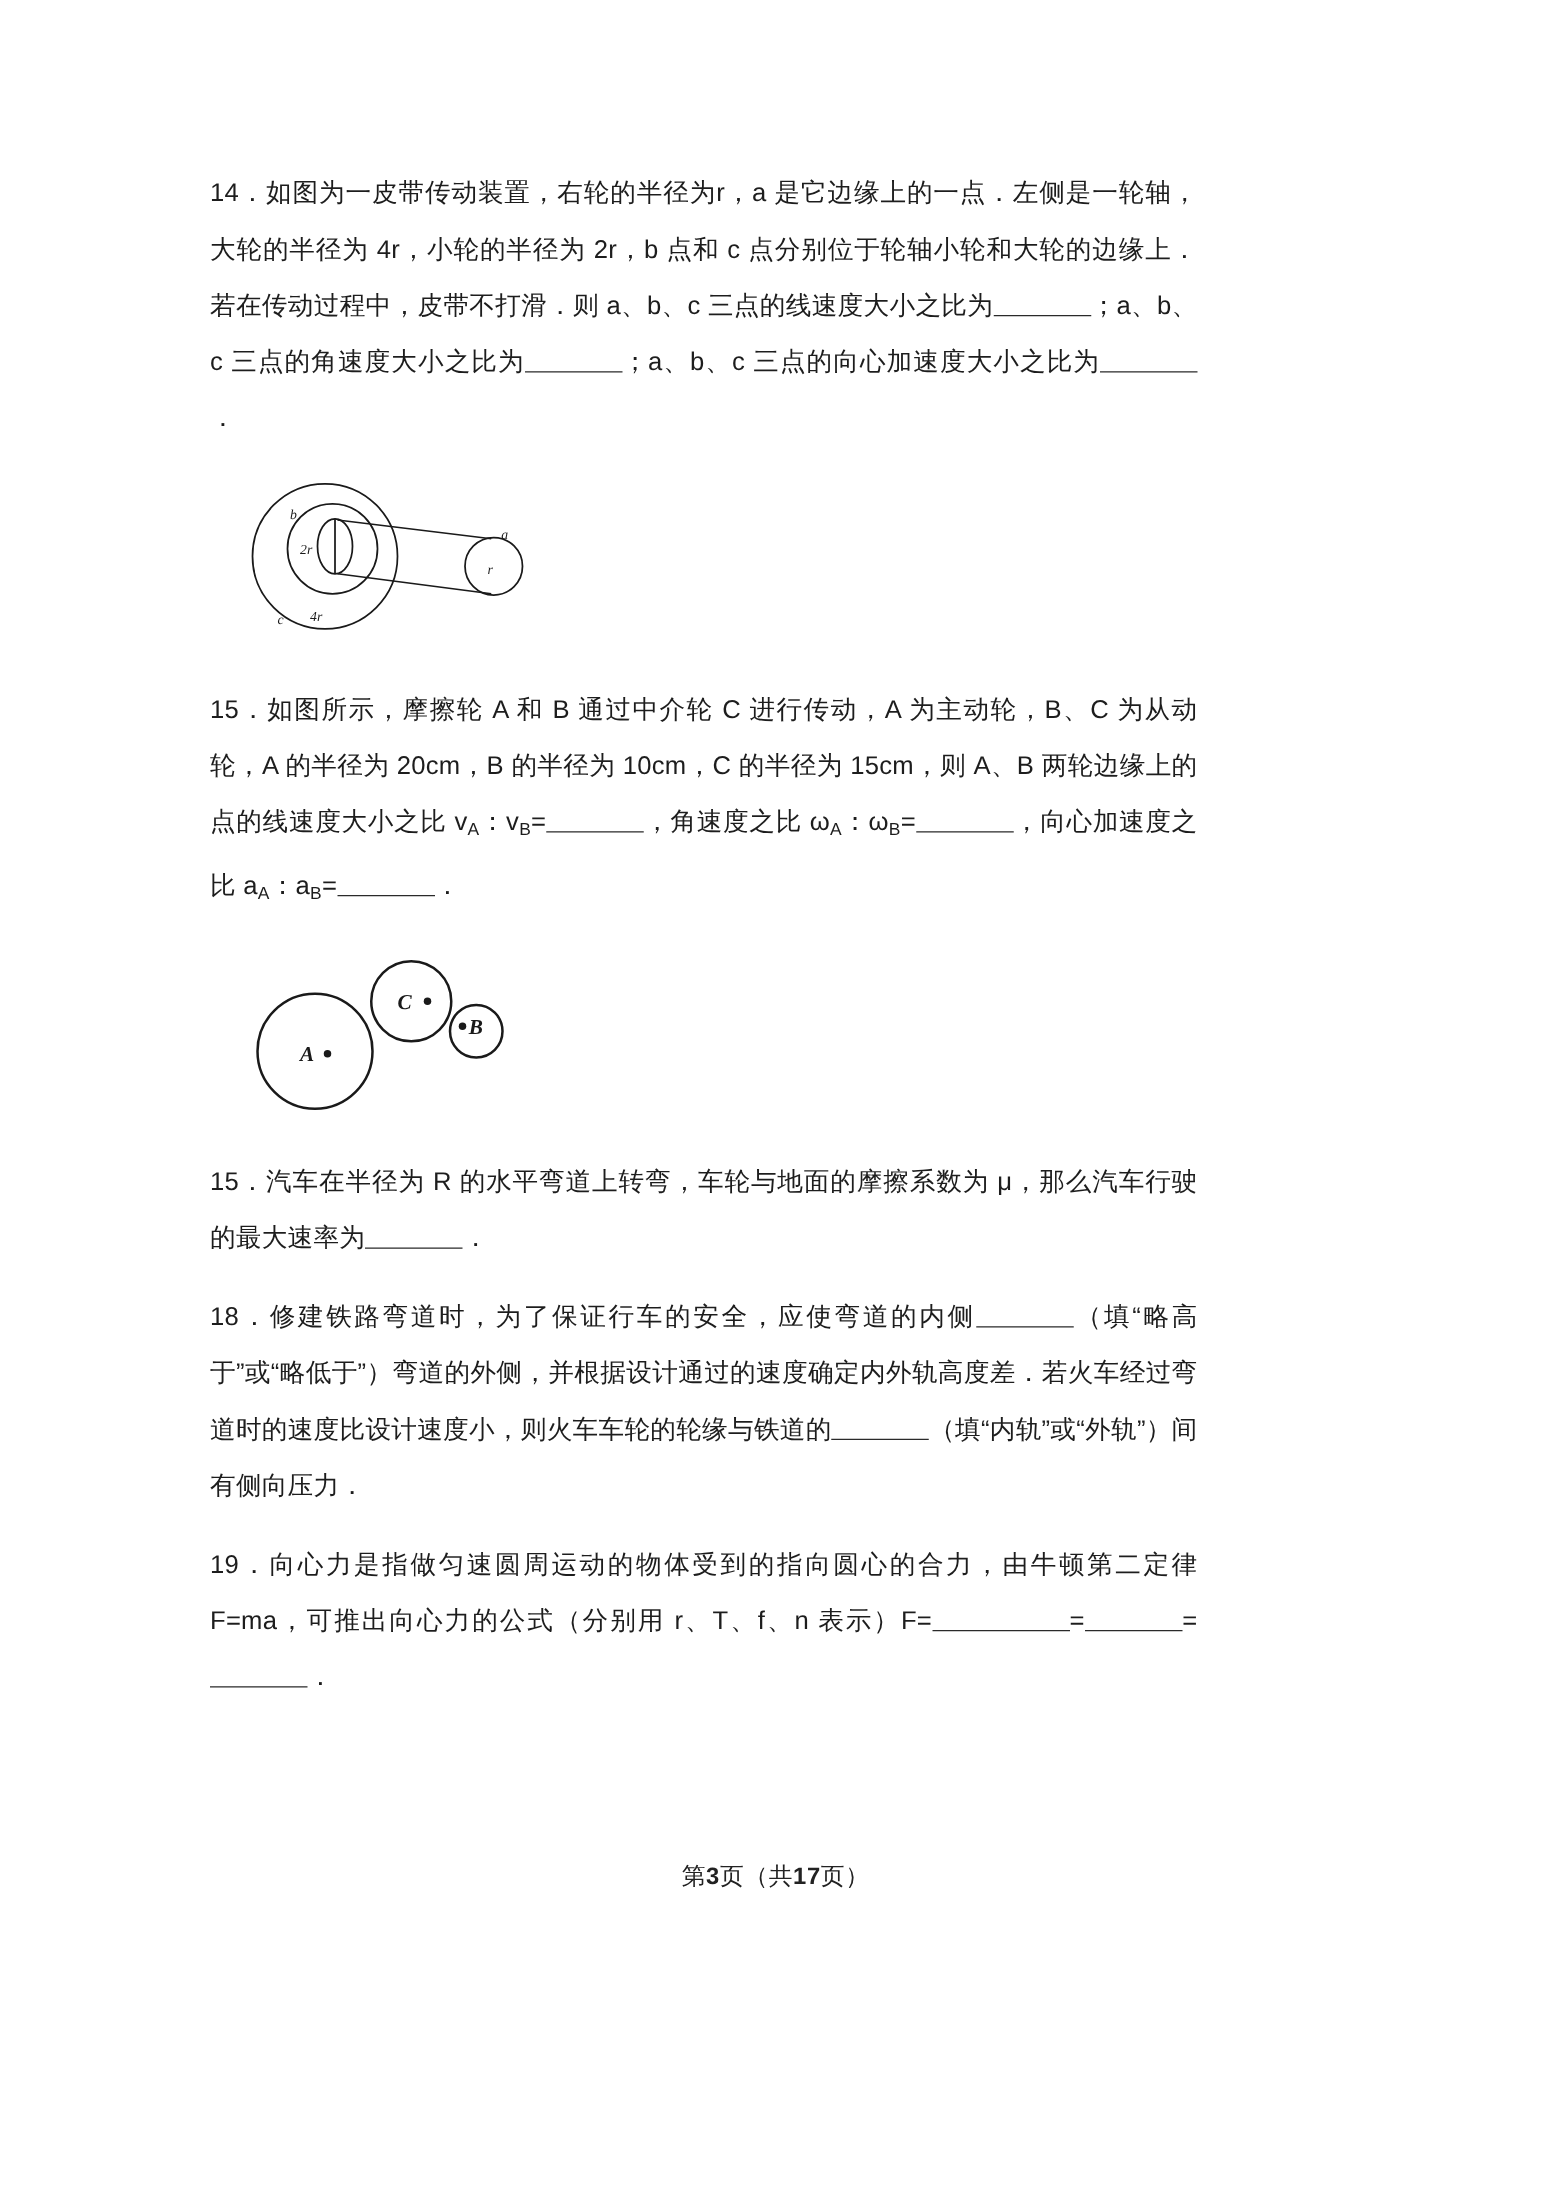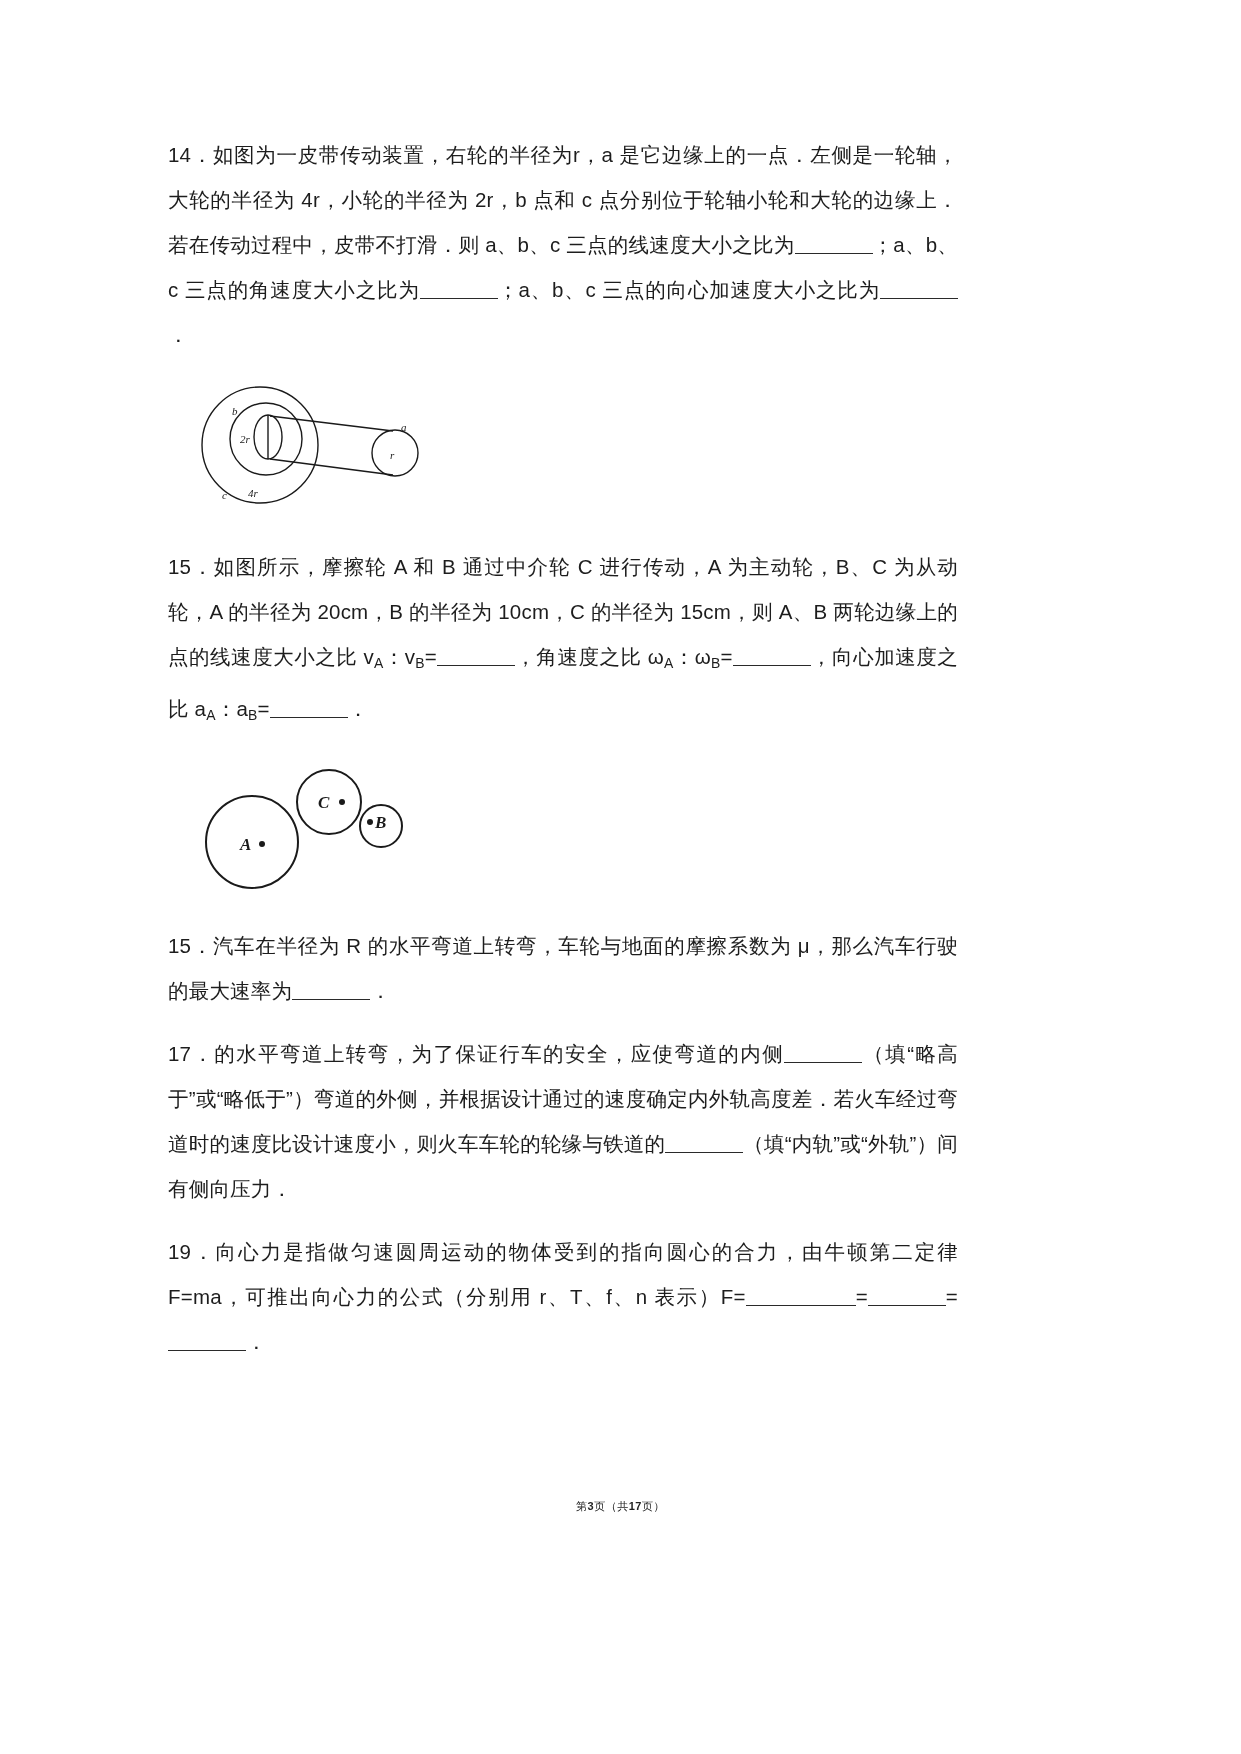--- a/index.html
+++ b/index.html
@@ -59,21 +59,21 @@
     padding-left: 10px;
   }
   .fig-belt { margin-top: 18px; padding-left: 20px; }
   .fig-wheels { margin-top: 26px; padding-left: 22px; }
   .footer {
     position: absolute;
     left: 0;
     right: 0;
     bottom: 74px;
     text-align: center;
-    font-size: 11px;
+    font-size: 19px;
     color: #222;
     letter-spacing: 0.5px;
   }
   .footer b { font-weight: bold; }
 </style>
 </head>
 <body>
 
 <div class="page">
   <div class="content">
@@ -126,21 +126,21 @@
           <text x="185" y="64">B</text>
         </g>
       </svg>
     </div>
 
     <p class="q">
       <span class="num">15．</span><span>汽车在半径为 R 的水平弯道上转弯，车轮与地面的摩擦系数为 μ，那么汽车行驶的最大速率为</span><span class="blank"></span><span>．</span>
     </p>
 
     <p class="q">
-      <span class="num">17．</span><span>的水平弯道上转弯，为了保证行车的安全，应使弯道的内侧</span><span class="blank"></span><span>（填“略高于”或“略低于”）弯道的外侧，并根据设计通过的速度确定内外轨高度差．若火车经过弯道时的速度比设计速度小，则火车车轮的轮缘与铁道的</span><span class="blank"></span><span>（填“内轨”或“外轨”）间有侧向压力．</span>
+      <span class="num">18．</span><span>修建铁路弯道时，为了保证行车的安全，应使弯道的内侧</span><span class="blank"></span><span>（填“略高于”或“略低于”）弯道的外侧，并根据设计通过的速度确定内外轨高度差．若火车经过弯道时的速度比设计速度小，则火车车轮的轮缘与铁道的</span><span class="blank"></span><span>（填“内轨”或“外轨”）间有侧向压力．</span>
     </p>
 
     <p class="q">
       <span class="num">19．</span><span>向心力是指做匀速圆周运动的物体受到的指向圆心的合力，由牛顿第二定律F=ma，可推出向心力的公式（分别用 r、T、f、n 表示）F=</span><span class="blank wide"></span><span>=</span><span class="blank"></span><span>=</span><span class="blank"></span><span>．</span>
     </p>
 
 
   </div>
 
   <div class="footer">

